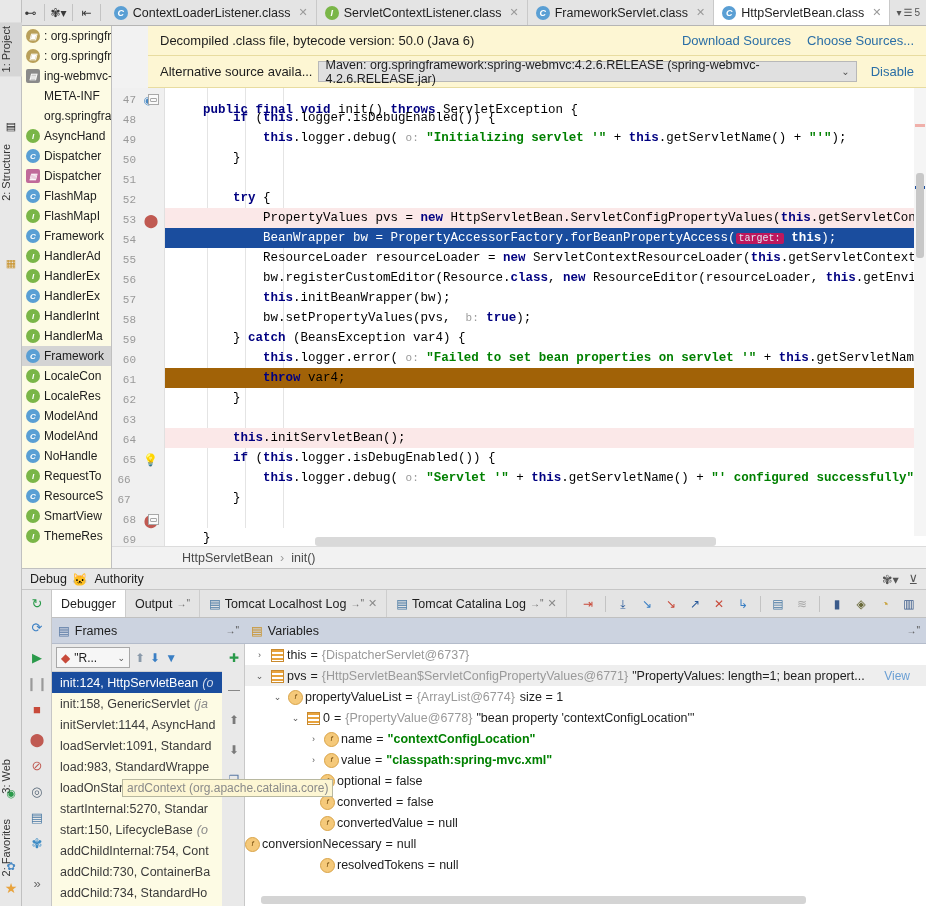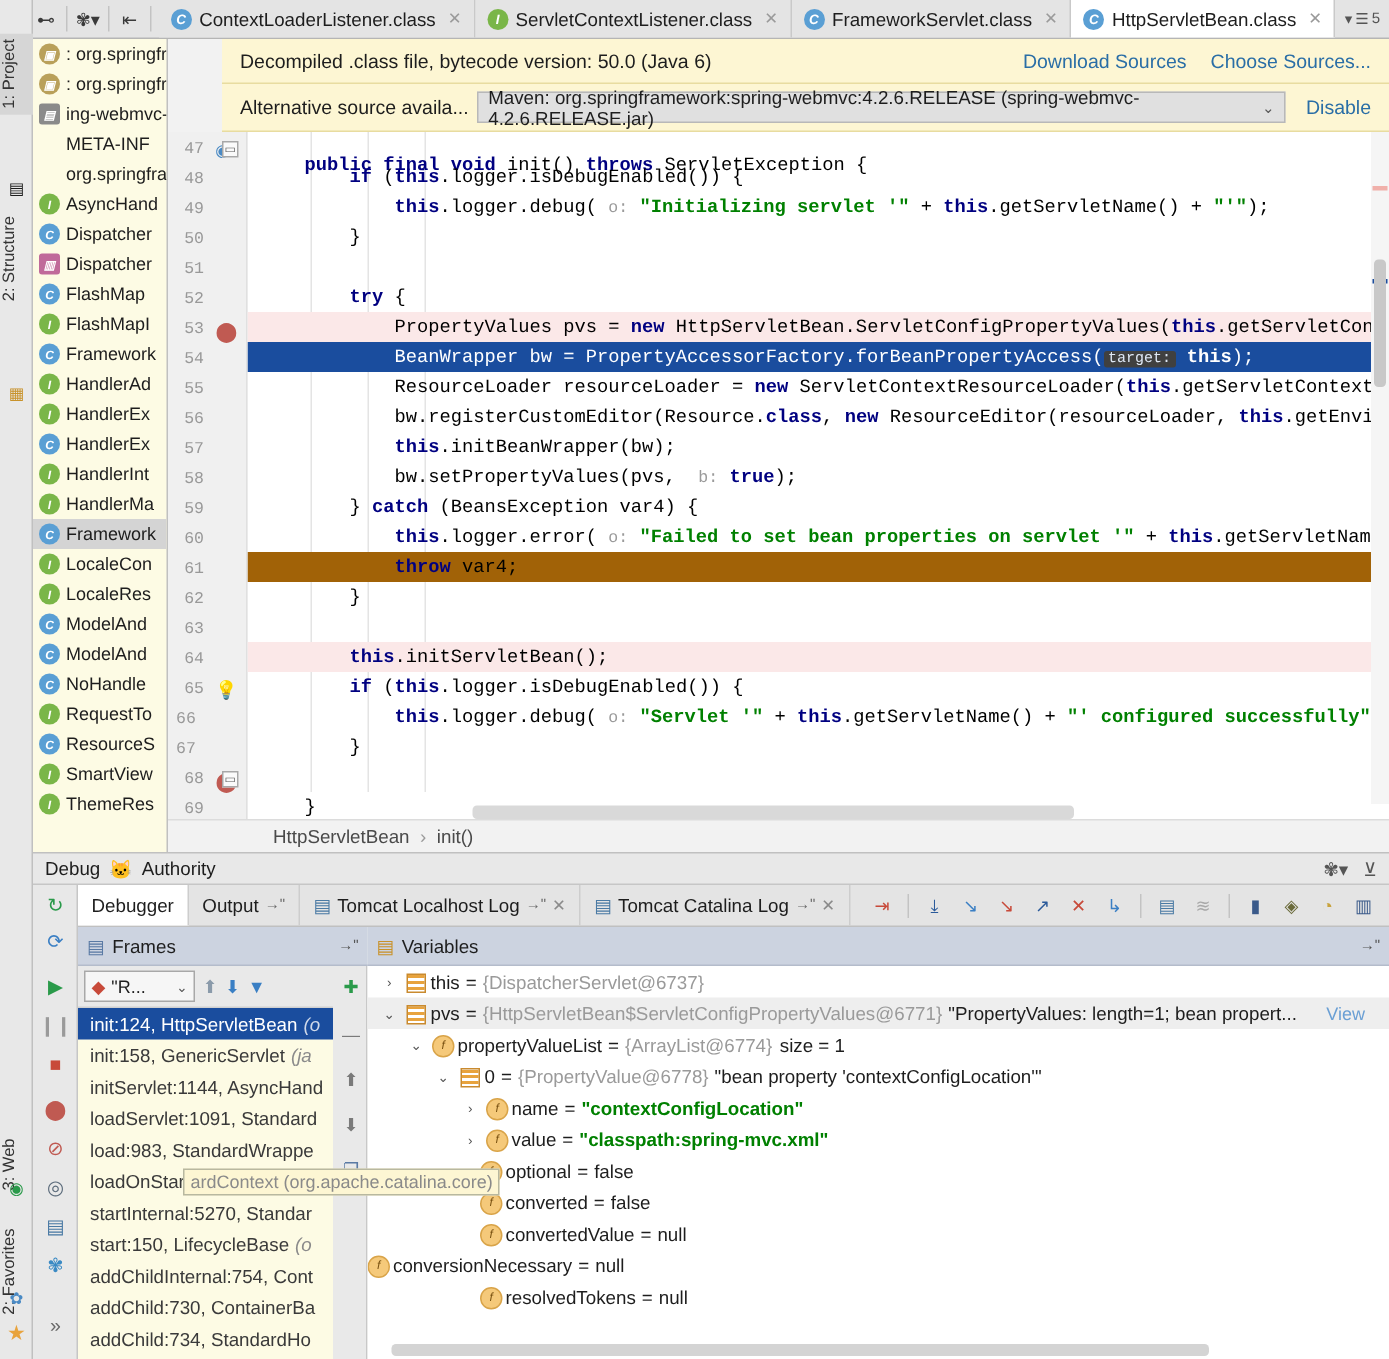--- a/index.html
+++ b/index.html
@@ -130,21 +130,21 @@
   }
   .cline .txt { padding-left: 8px; }
   .kw { color: #000080; font-weight: bold; }
   .str { color: #008000; font-weight: bold; }
   .hintp { color: #9a9a9a; font-size: 11px; }
   .ln-exec { background: #1a4d9e; color: #ffffff !important; }
   .ln-exec .kw { color: #ffffff; }
   .ln-break { background: #fbe8e8; }
   .ln-caret { background: #a16207; }
   .tgt-chip {
-    background: #404040; color: #dfe8f5; border-radius: 2px;
+    background: #be185d; color: #dfe8f5; border-radius: 2px;
     padding: 0 3px; font-size: 10px;
   }
   .indentguide {
     position: absolute; top: 0; bottom: 18px; width: 1px; background: #e4e4e4;
   }
   .fold {
     position: absolute; left: 36px; width: 11px; height: 11px;
     border: 1px solid #a8a8a8; background: #fafafa; color: #555;
     font-size: 8px; line-height: 9px; text-align: center;
   }

